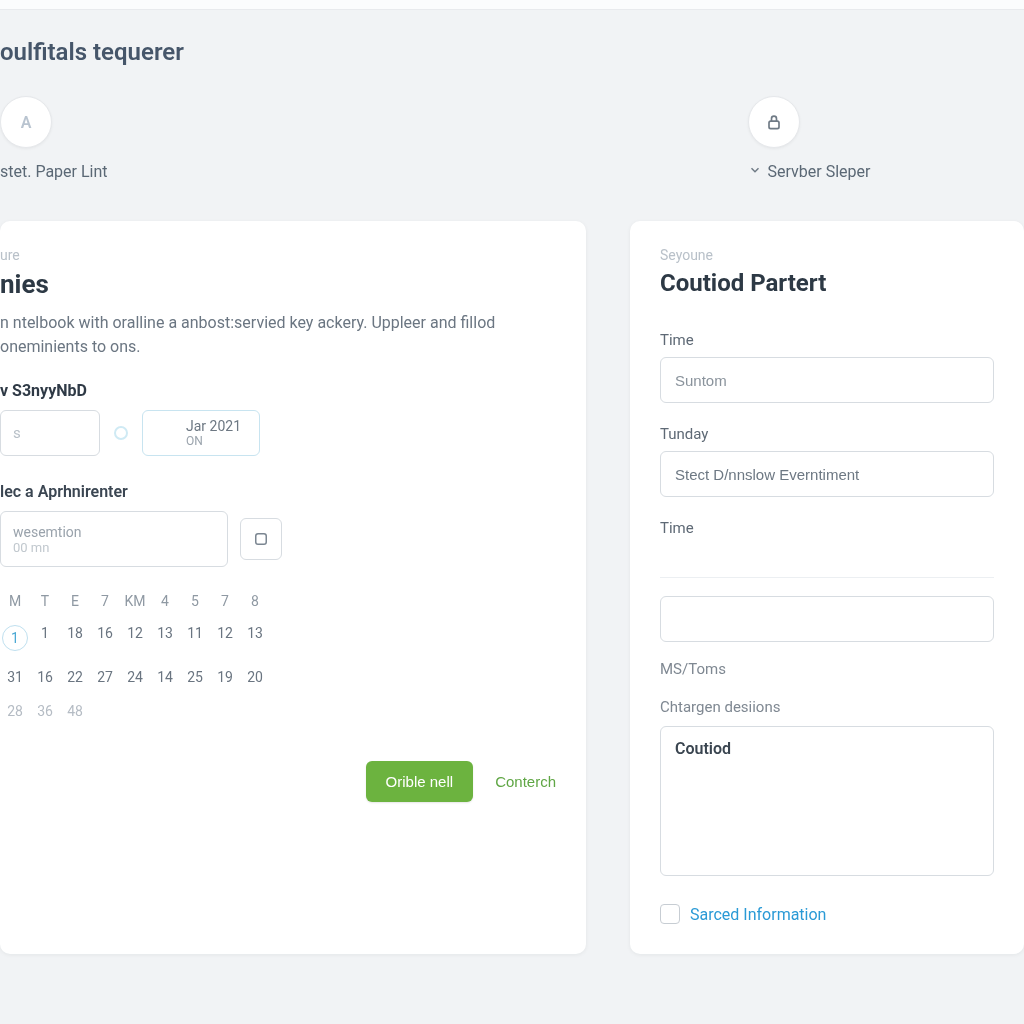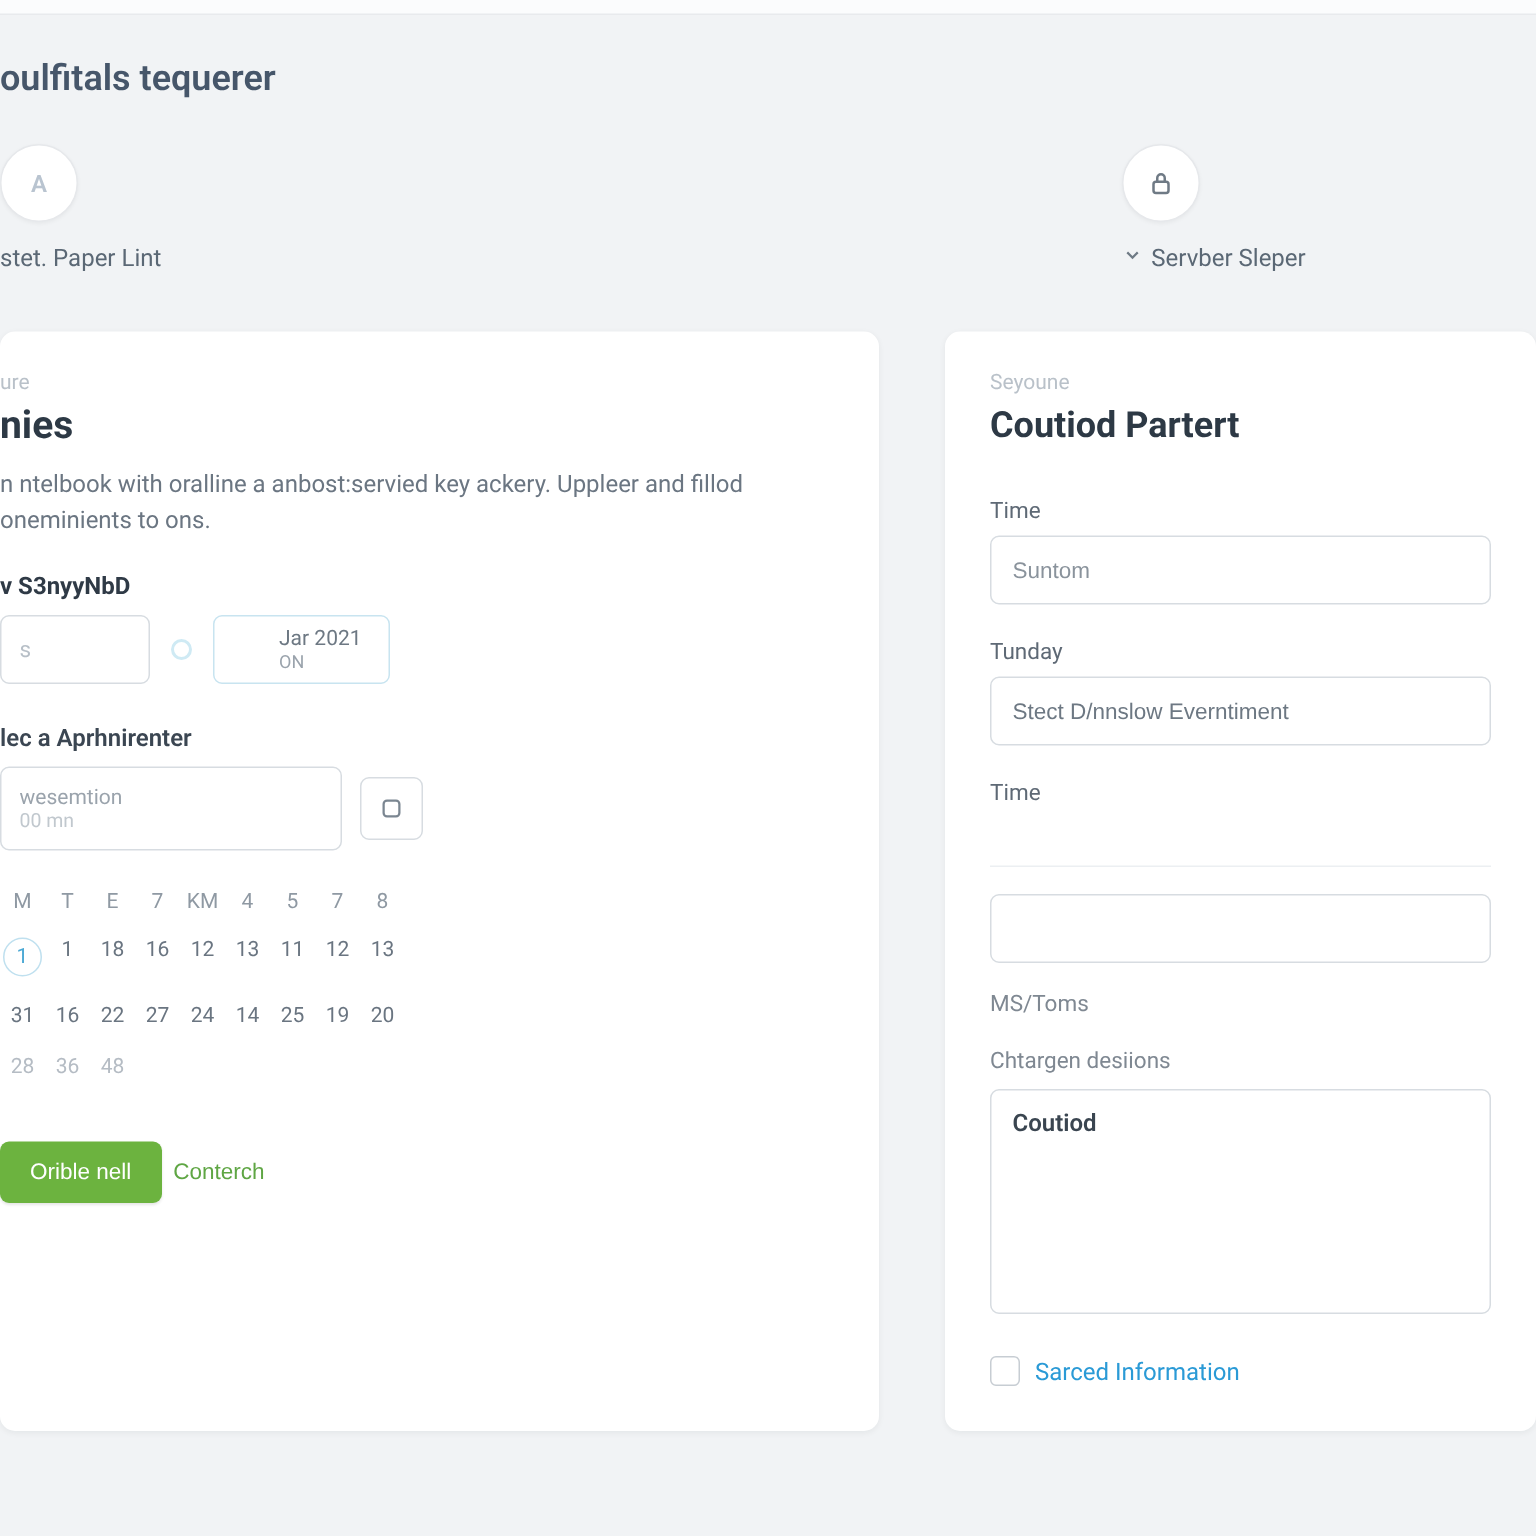--- a/index.html
+++ b/index.html
@@ -147,21 +147,21 @@
 .cal-header { margin-bottom: 16px;}
 .cal-header span, .cal-row span { text-align:center; display:block;}
 .cal-row { margin-bottom: 18px; color:#6a7581;}
 .cal-row .today {
   width:26px; height:26px; line-height:24px;
   border:1px solid #bfe0ef; border-radius:50%;
   color:#4aa8d4;
   margin:0 auto;
 }
 .cal-row .mute { color:#b5bcc4;}
-.actions { display:flex; gap:8px; align-items:center; margin-top: 42px;}
+.actions { display:flex; gap:22px; align-items:center; margin-top: 42px; justify-content: flex-end;}
 .btn-primary {
   background:#6cb33f;
   color:#fff; font-size:15px; font-weight:500;
   border:none; border-radius:6px;
   padding: 12px 20px;
   box-shadow: 0 1px 2px rgba(0,0,0,0.1);
 }
 .btn-link {
   background:none; border:none; color:#5fa644; font-size:15px;
 }

